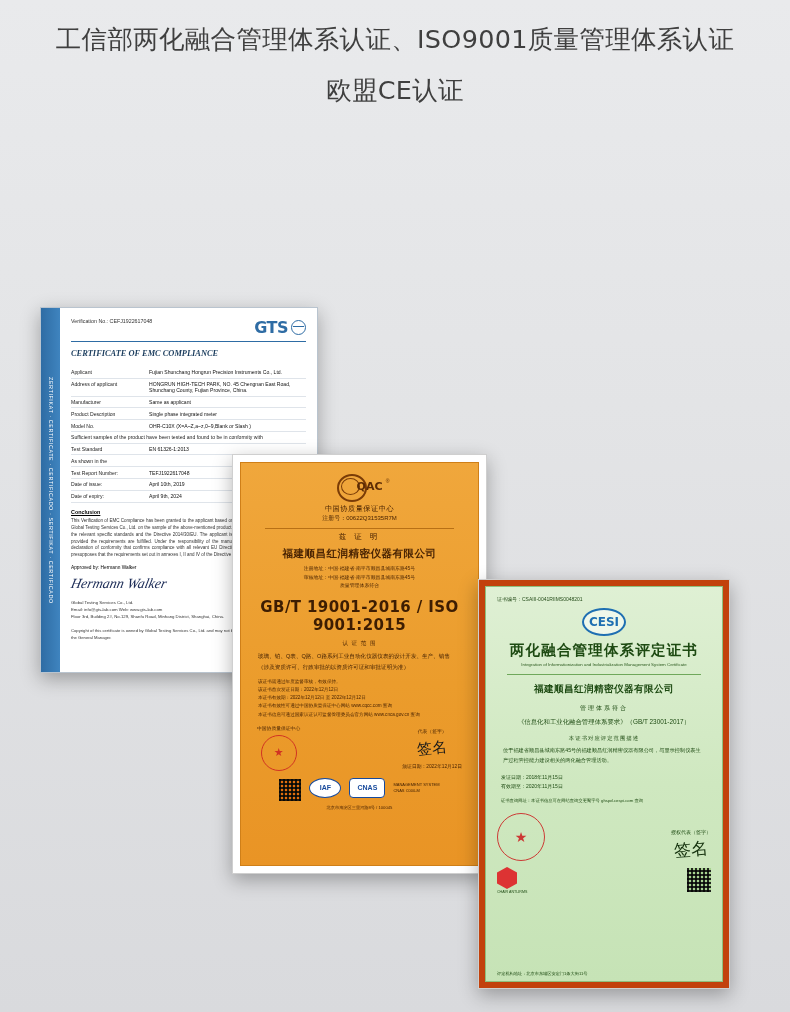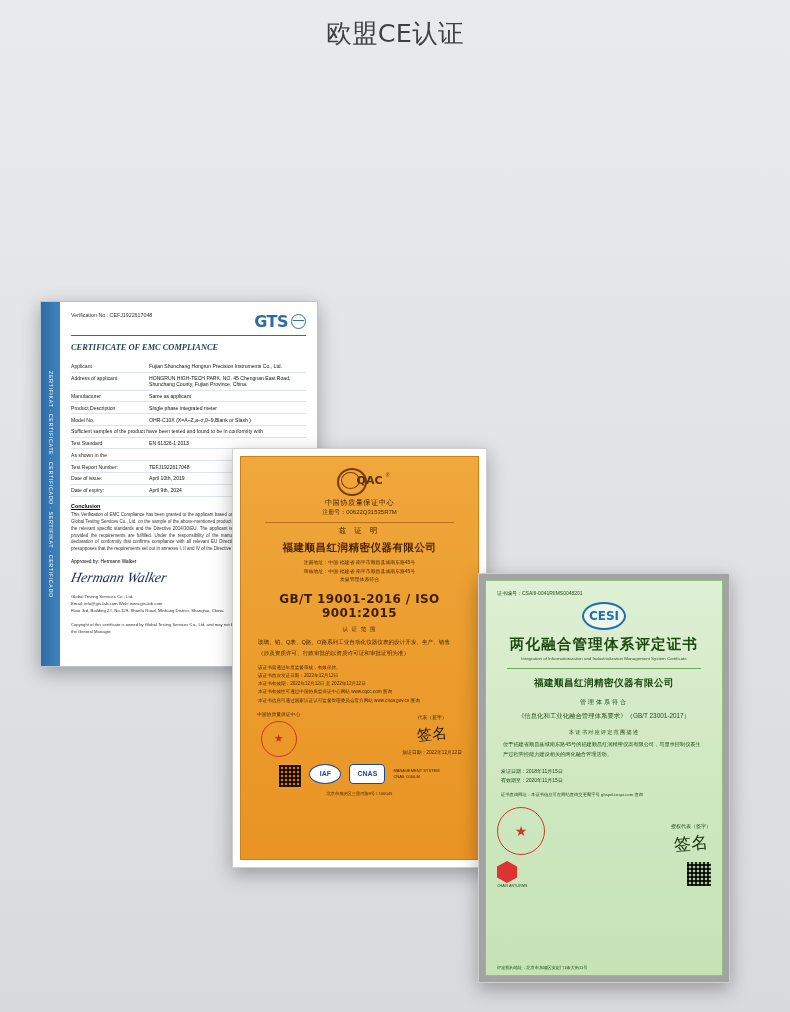--- a/index.html
+++ b/index.html
@@ -274,21 +274,21 @@
     color: #4a2403;
     margin: 5px 0 4px 0;
     letter-spacing: 0.5px;
   }
   #cert-qac .small {
     font-size: 4.9px;
     color: #4a2403;
     line-height: 1.75;
   }
   #cert-qac .stdline {
-    font-size: 12px;
+    font-size: 15px;
     font-weight: bold;
     color: #3d1d02;
     margin: 7px 0 6px 0;
     letter-spacing: 0.4px;
     font-family: "DejaVu Sans", sans-serif;
   }
   #cert-qac .label-s {
     font-size: 5.6px;
     color: #4a2403;
     margin-bottom: 3px;
@@ -380,21 +380,21 @@
     color: #4a2403;
     margin-top: 4px;
   }
 
   
   #cert-cesi {
     left: 478px;
     top: 557px;
     width: 252px;
     height: 410px;
-    background: #a3a3a3;
+    background: #c2410c;
     border: 1px solid #cfcfcf;
     padding: 6px;
   }
   #cert-cesi .inner {
     height: 100%;
     background: linear-gradient(180deg,#dff0d4 0%, #cfe8c0 50%, #c6e3b6 100%);
     border: 1.4px solid #8fbf7c;
     box-sizing: border-box;
     padding: 9px 11px;
     position: relative;
@@ -538,20 +538,21 @@
     font-size: 4.2px;
     color: #1d4a12;
     text-align: left;
   }
 </style>
 </head>
 <body>
 
 <div class="page">
 
+  <div class="subline1">工信部两化融合管理体系认证、ISO9001质量管理体系认证</div>
   <div class="subline2">欧盟CE认证</div>
 
   <div class="cert" id="cert-gts">
     <div class="sidebar">ZERTIFIKAT · CERTIFICATE · CERTIFICADO · SERTIFIKAT · CERTIFICADO</div>
     <div class="body">
       <div class="topline">
         <div class="verif">
           <span>Verification No.:</span>
           <span>CEFJ1922617048</span>
         </div>

